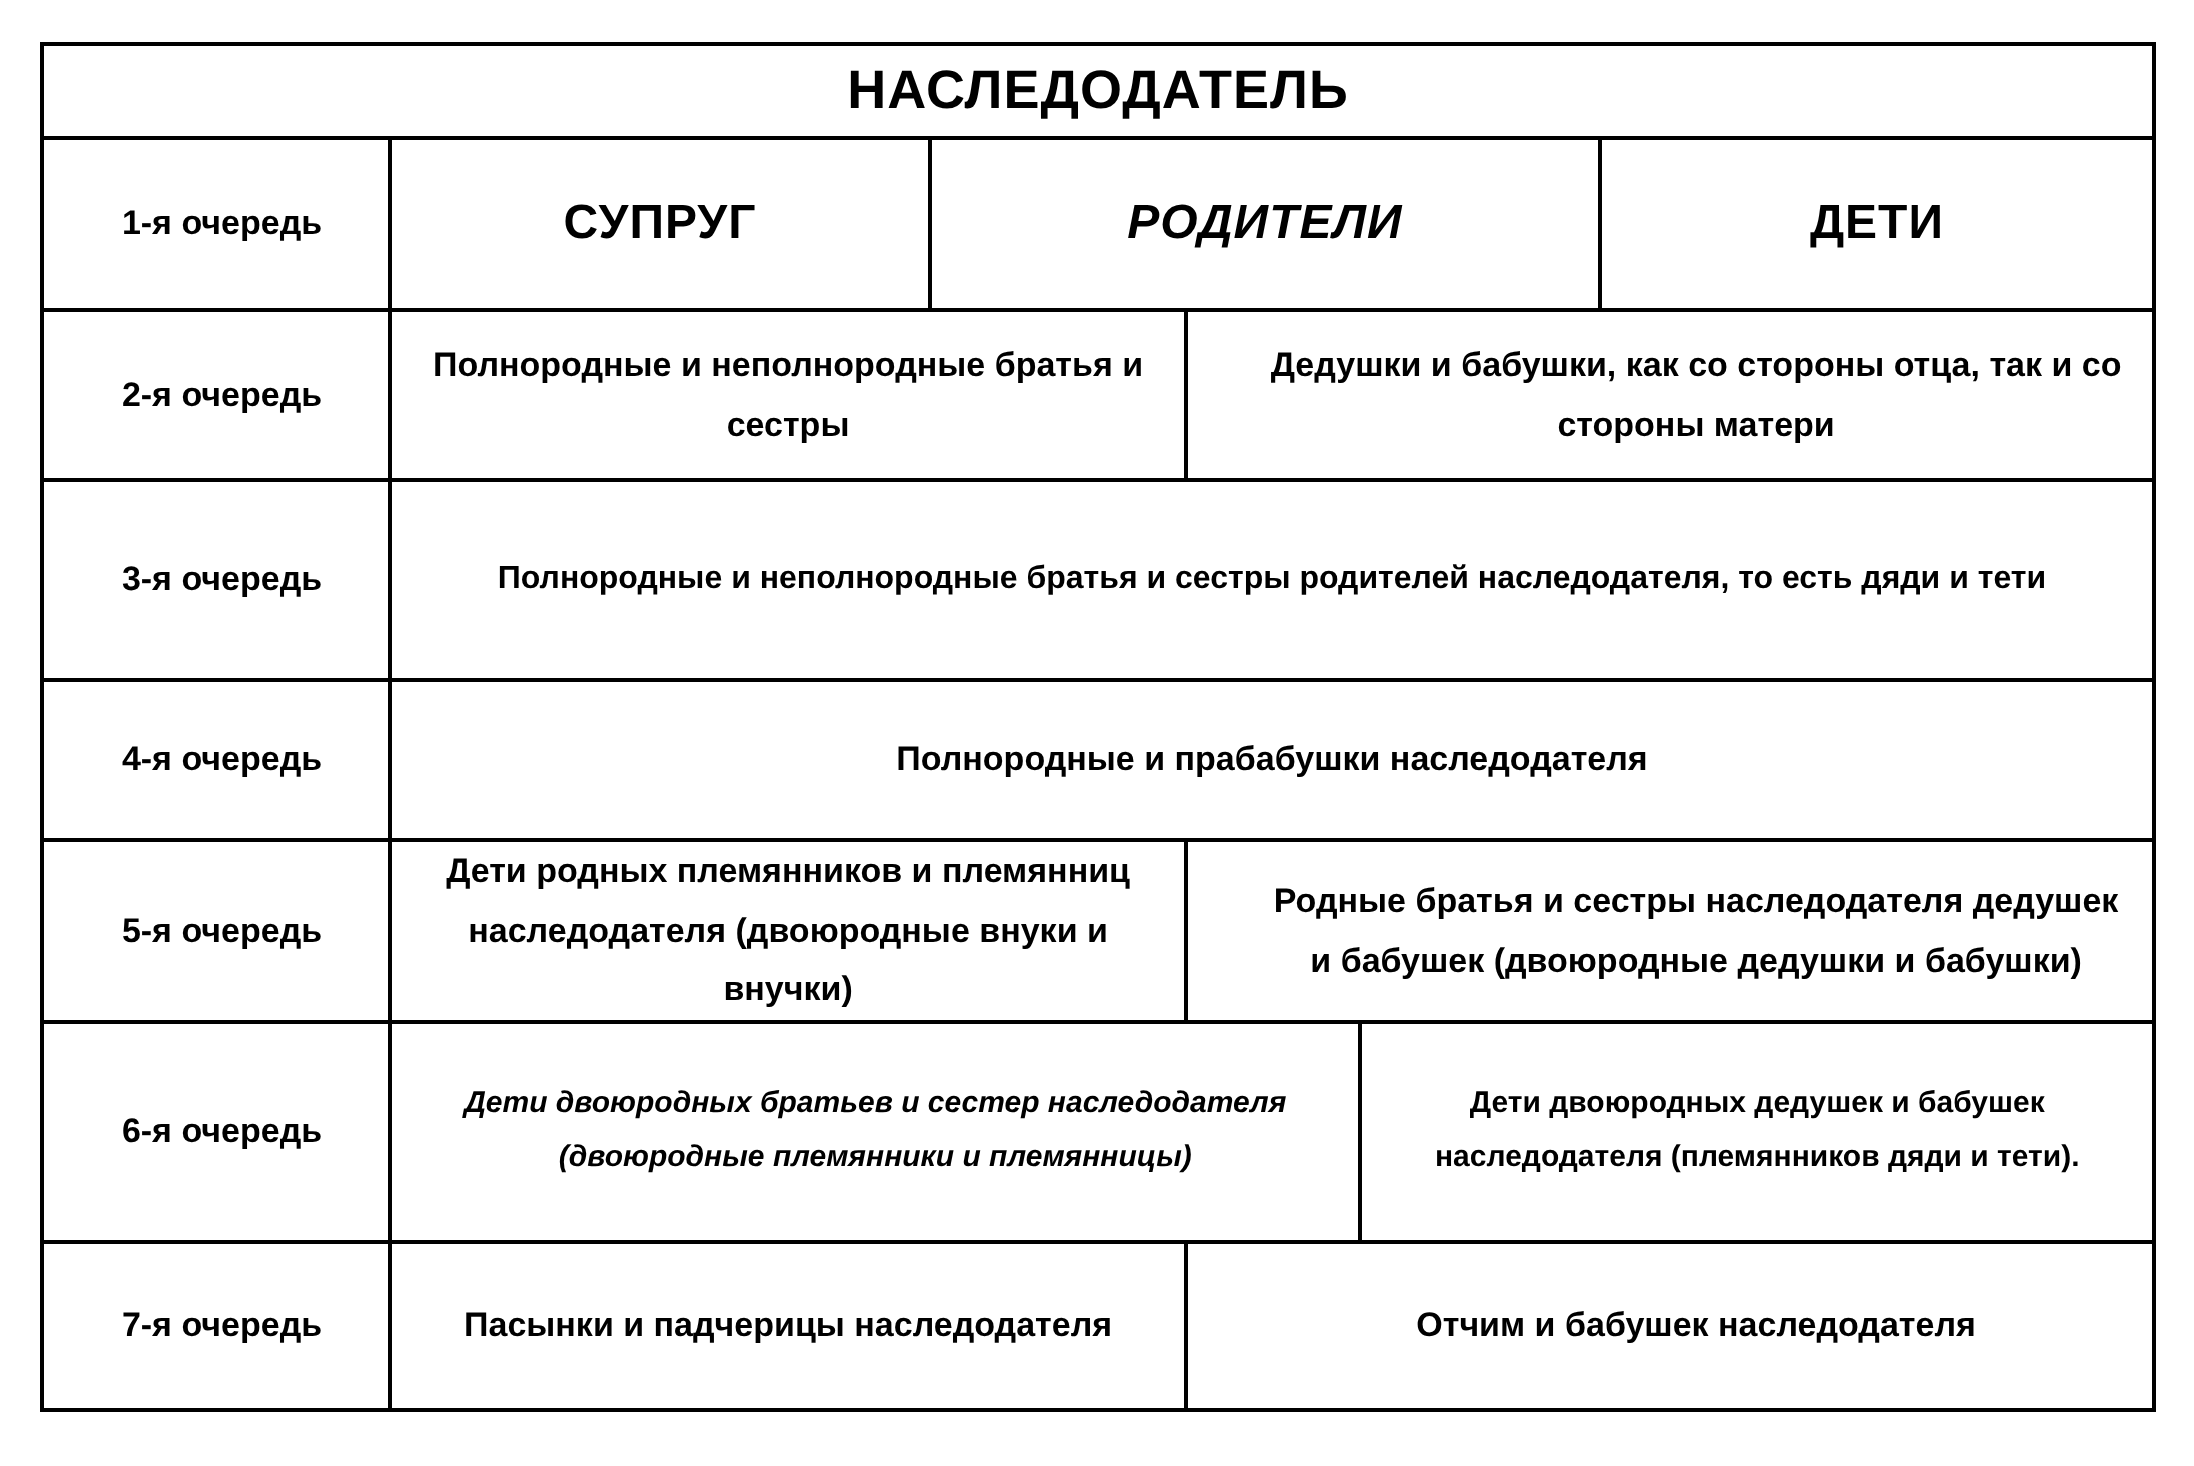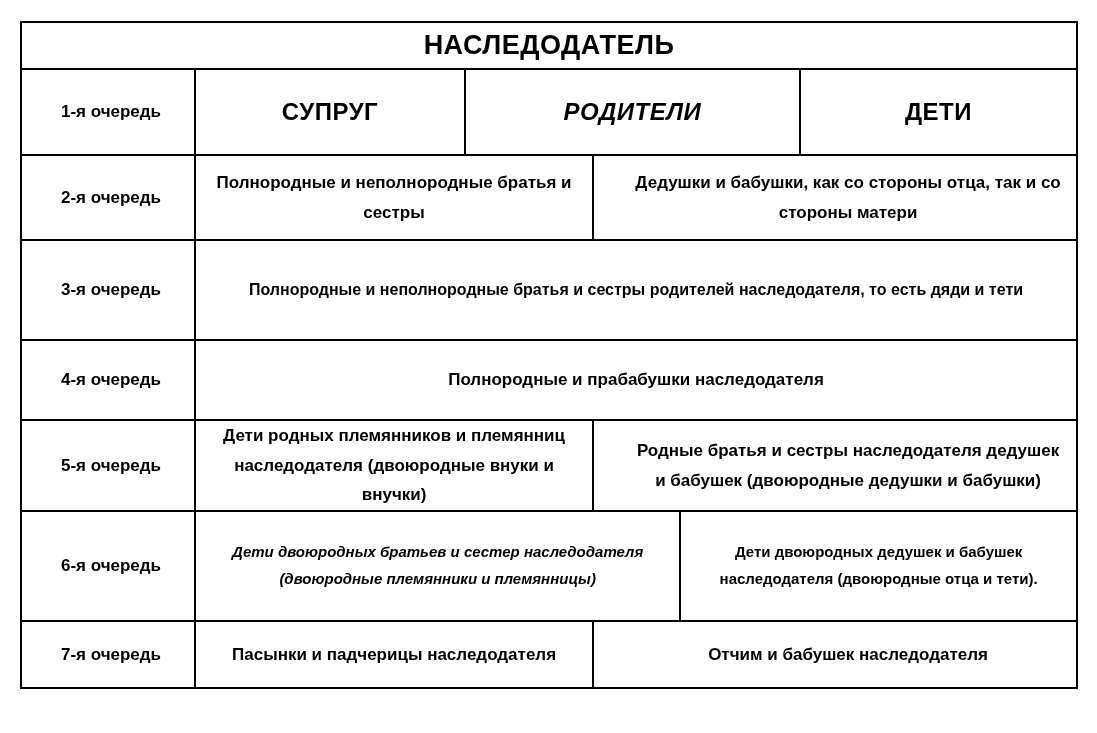--- a/index.html
+++ b/index.html
@@ -63,21 +63,21 @@
   
   .r1 { height: 86px; }
   .r1 .big { font-size: 24px; letter-spacing: 0.5px; }
   .w1a { flex: 270 1 0; }
   .w1b { flex: 343 1 0; font-style: italic; }
   .w1c { flex: 278 1 0; }
 
   
   .r2 { height: 85px; }
   .r5 { height: 91px; }
-  .r7 { height: 67px; }
+  .r7 { height: 84px; }
   .w2a { flex: 412 1 0; }
   .w2b { flex: 479 1 0; padding-left: 40px; }
 
   
   .r3 { height: 100px; }
   .r4 { height: 80px; }
   .wide { flex: 1 1 auto; }
 
   .fs17 { font-size: 17px; }
   .fs20 { font-size: 16px; line-height: 1.9; padding: 16px 30px; }
@@ -118,21 +118,21 @@
 
   <div class="row r5">
     <div class="cell label-cell">5-я очередь</div>
     <div class="cell fs17 w2a">Дети родных племянников и племянниц наследодателя (двоюродные внуки и внучки)</div>
     <div class="cell fs17 w2b">Родные братья и сестры наследодателя дедушек и бабушек (двоюродные дедушки и бабушки)</div>
   </div>
 
   <div class="row r6">
     <div class="cell label-cell">6-я очередь</div>
     <div class="cell fs15 w1b">Дети двоюродных братьев и сестер наследодателя (двоюродные племянники и племянницы)</div>
-    <div class="cell fs15 w1c">Дети двоюродных дедушек и бабушек наследодателя (двоюродные отца и тети).</div>
+    <div class="cell fs15 w1c">Дети двоюродных дедушек и бабушек наследодателя (племянников дяди и тети).</div>
   </div>
 
   <div class="row r7">
     <div class="cell label-cell">7-я очередь</div>
     <div class="cell fs17 w2a">Пасынки и падчерицы наследодателя</div>
     <div class="cell fs17 w2b">Отчим и бабушек наследодателя</div>
   </div>
 
 </div>
 

